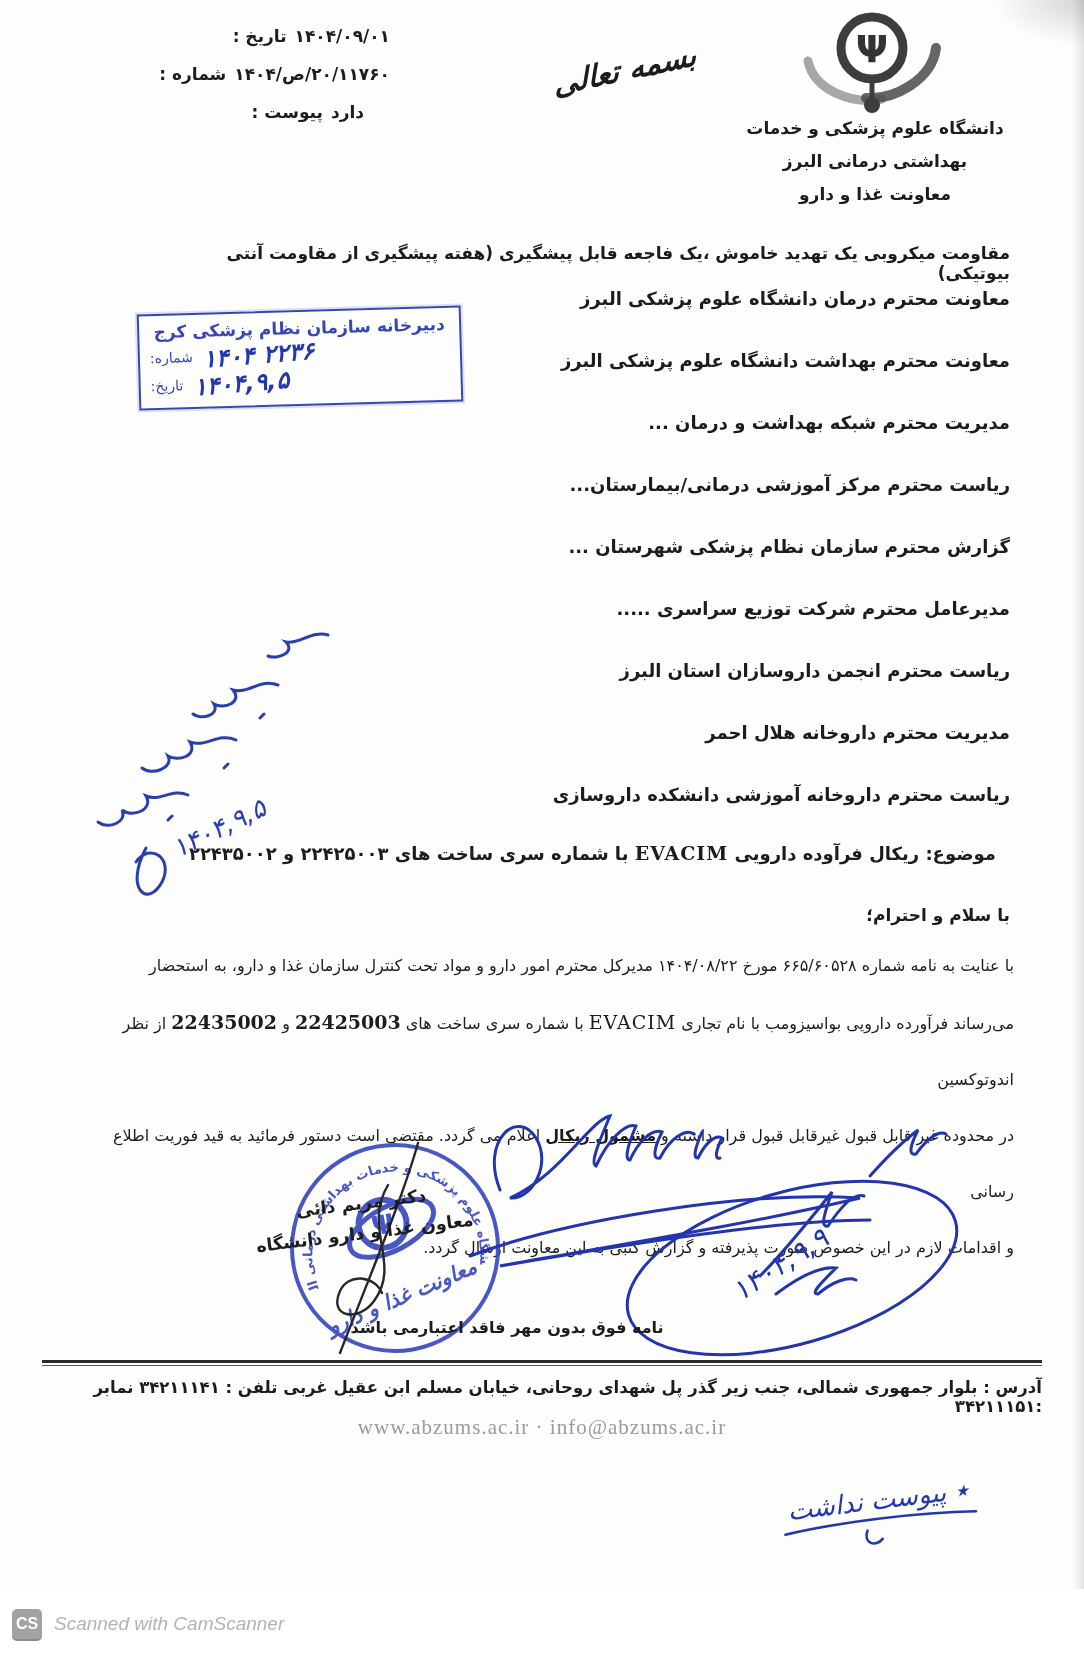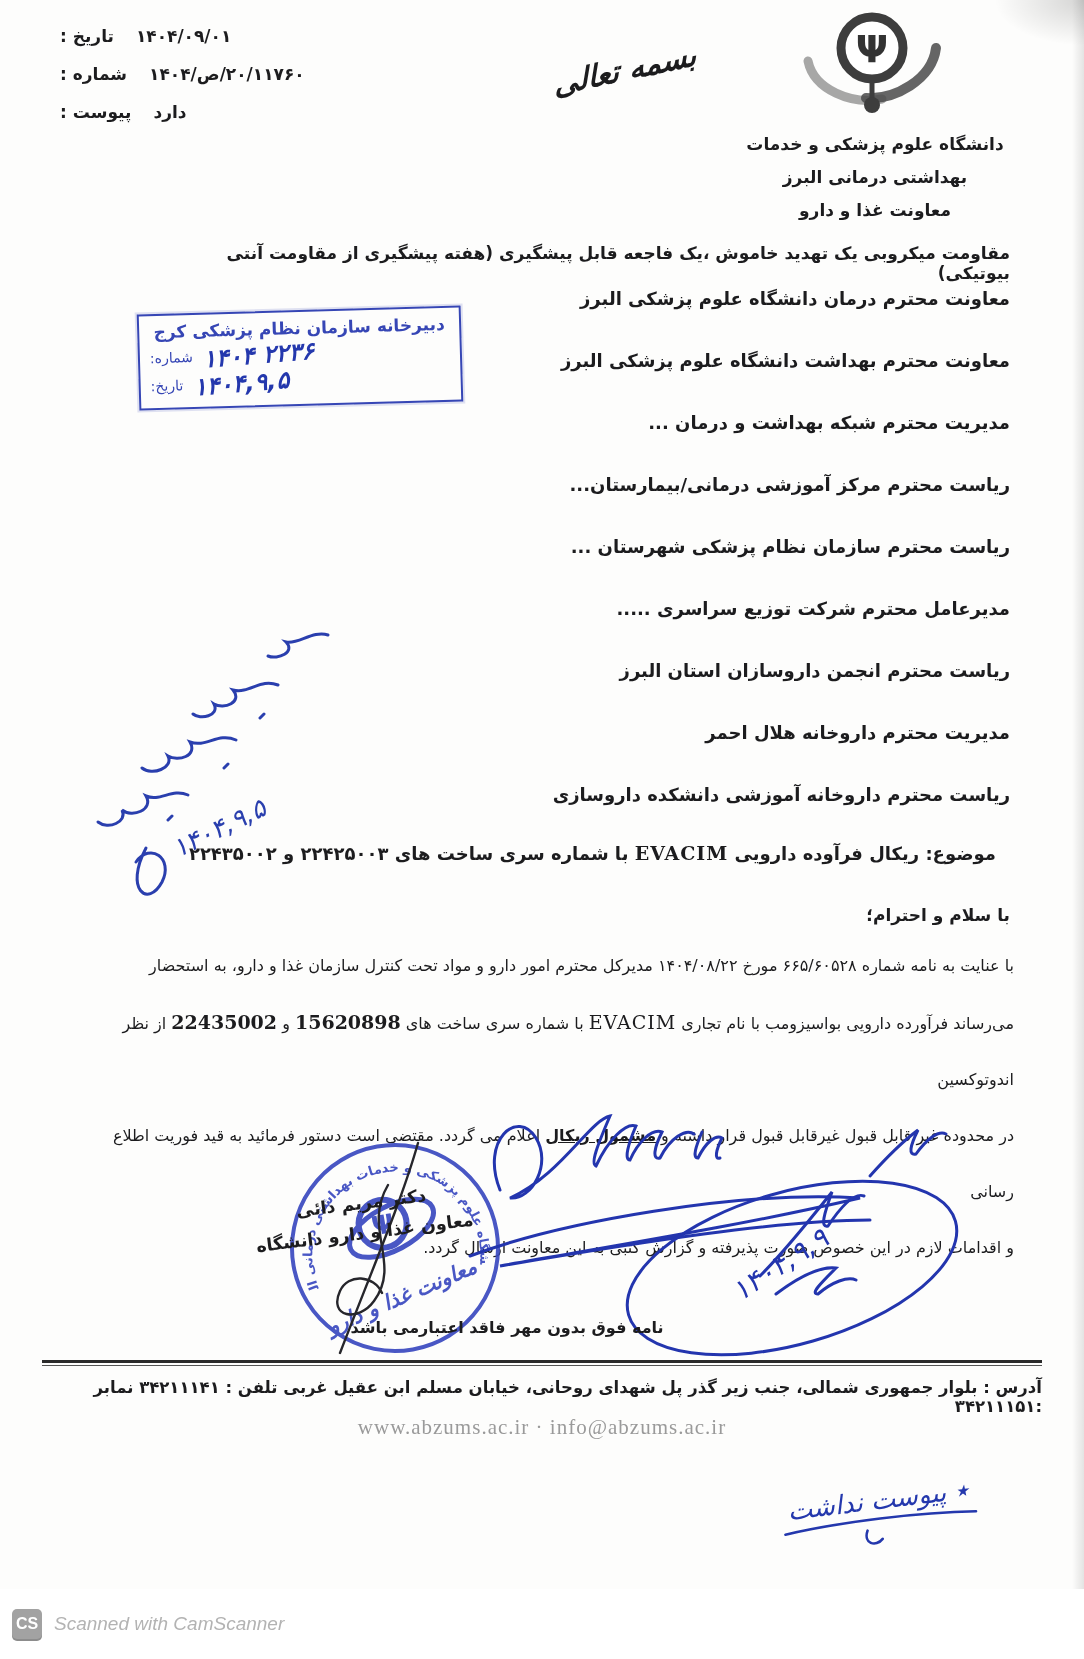--- a/index.html
+++ b/index.html
@@ -6,22 +6,22 @@
   .page{
     position:relative;width:1084px;height:1659px;margin:0 auto;
     background:#fdfdfc;overflow:hidden;
     font-family:"DejaVu Sans",sans-serif;color:#1c1c1e;
   }
   .abs{position:absolute;}
   .rtl{direction:rtl;unicode-bidi:plaintext;}
   .b{font-weight:bold;}
   .hand{color:#2438ad;font-style:italic;}
   
-  .meta-row{display:flex;flex-direction:row-reverse;justify-content:flex-start;
-    gap:22px;font-size:17px;font-weight:bold;margin-bottom:18px;}
+  .meta-row{display:flex;flex-direction:row-reverse;justify-content:flex-end;
+    gap:8px;font-size:17px;font-weight:bold;margin-bottom:18px;}
   
   .recipient{height:62px;font-size:18px;font-weight:bold;text-align:right;}
   
   .secbox{
     border:2px solid #3646b5;box-shadow:0 0 0 2px rgba(54,70,181,.15);
     transform:rotate(-1.6deg);padding:6px 10px 8px;background:rgba(255,255,255,.0);
   }
   .secbox .title{font-size:17px;font-weight:bold;text-align:center;color:#3646b5;margin-bottom:2px;}
   .secrow{display:flex;flex-direction:row-reverse;align-items:center;gap:10px;color:#3646b5;font-size:14px;}
   .secrow .hv{font-size:24px;letter-spacing:4px;transform:rotate(-3deg);font-weight:bold;}
@@ -74,34 +74,34 @@
     <svg width="160" height="112" viewBox="0 0 160 112">
       <path d="M18,55 C24,84 62,99 92,93" fill="none" stroke="#8a8a8a" stroke-width="9" stroke-linecap="round" opacity=".75"></path>
       <path d="M146,42 C142,74 104,94 76,92" fill="none" stroke="#4a4a4a" stroke-width="10" stroke-linecap="round" opacity=".85"></path>
       <circle cx="82" cy="42" r="31" fill="#fff" stroke="#3d3d3d" stroke-width="9"></circle>
       <text x="82" y="56" text-anchor="middle" font-size="38" font-weight="bold" fill="#333">Ψ</text>
       <line x1="82" y1="75" x2="82" y2="92" stroke="#3d3d3d" stroke-width="5"></line>
       <circle cx="82" cy="99" r="8" fill="#3d3d3d"></circle>
     </svg>
   </div>
 
-  <div class="abs rtl b" style="left:735px;top:112px;width:280px;text-align:center;font-size:17px;line-height:33px;margin-top:16px;">
+  <div class="abs rtl b" style="left:735px;top:112px;width:280px;text-align:center;font-size:17px;line-height:33px;">
     <div>دانشگاه علوم پزشکی و خدمات</div>
     <div>بهداشتی درمانی البرز</div>
     <div>معاونت غذا و دارو</div>
   </div>
 
   <div class="abs rtl b" style="right:74px;top:232px;width:860px;text-align:right;font-size:17px;margin-top:11px;">مقاومت میکروبی یک تهدید خاموش ،یک فاجعه قابل پیشگیری (هفته پیشگیری از مقاومت آنتی بیوتیکی)</div>
 
   <div class="abs rtl" style="right:74px;top:288px;width:700px;">
     <div class="recipient">معاونت محترم درمان دانشگاه علوم پزشکی البرز</div>
     <div class="recipient">معاونت محترم بهداشت دانشگاه علوم پزشکی البرز</div>
     <div class="recipient">مدیریت محترم شبکه بهداشت و درمان ...</div>
     <div class="recipient">ریاست محترم مرکز آموزشی درمانی/بیمارستان...</div>
-    <div class="recipient">ریاست محترم سازمان نظام پزشکی شهرستان ...</div>
+    <div class="recipient">گزارش محترم سازمان نظام پزشکی شهرستان ...</div>
     <div class="recipient">مدیرعامل محترم شرکت توزیع سراسری .....</div>
     <div class="recipient">ریاست محترم انجمن داروسازان استان البرز</div>
     <div class="recipient">مدیریت محترم داروخانه هلال احمر</div>
     <div class="recipient">ریاست محترم داروخانه آموزشی دانشکده داروسازی</div>
   </div>
 
   <div class="abs secbox rtl" style="left:138px;top:310px;width:300px;">
     <div class="title">دبیرخانه سازمان نظام پزشکی کرج</div>
     <div class="secrow">
       <span>شماره:</span>
@@ -129,21 +129,21 @@
 
   <div class="abs rtl b" style="right:88px;top:842px;width:960px;text-align:right;font-size:18px;">
     <span>موضوع:</span><span> ریکال فرآوده دارویی </span><span class="drugname">EVACIM</span><span> با شماره سری ساخت های ۲۲۴۲۵۰۰۳ و ۲۲۴۳۵۰۰۲</span>
   </div>
 
   <div class="abs rtl b" style="right:74px;top:905px;width:400px;text-align:right;font-size:17px;">با سلام و احترام؛</div>
 
   <div class="abs rtl" style="left:70px;right:70px;top:938px;">
     <div class="bodyline">با عنایت به نامه شماره ۶۶۵/۶۰۵۲۸ مورخ ۱۴۰۴/۰۸/۲۲ مدیرکل محترم امور دارو و مواد تحت کنترل سازمان غذا و دارو، به استحضار</div>
     <div class="bodyline">
-      <span>می‌رساند فرآورده دارویی بواسیزومب با نام تجاری </span><span class="drugname">EVACIM</span><span> با شماره سری ساخت های </span><span class="batch">15620898</span><span> و </span><span class="batch">22435002</span><span> از نظر اندوتوکسین</span>
+      <span>می‌رساند فرآورده دارویی بواسیزومب با نام تجاری </span><span class="drugname">EVACIM</span><span> با شماره سری ساخت های </span><span class="batch">22425003</span><span> و </span><span class="batch">22435002</span><span> از نظر اندوتوکسین</span>
     </div>
     <div class="bodyline">
       <span>در محدوده غیر قابل قبول غیرقابل قبول قرار داشته و </span><span class="emph">مشمول ریکال</span><span> اعلام می گردد. مقتضی است دستور فرمائید به قید فوریت اطلاع رسانی</span>
     </div>
     <div class="bodyline">و اقدامات لازم در این خصوص صورت پذیرفته و گزارش کتبی به این معاونت ارسال گردد.</div>
   </div>
 
   <div class="abs" style="left:283px;top:1136px;width:224px;height:224px;transform:rotate(-10deg);opacity:.92;">
     <svg width="224" height="224" viewBox="0 0 224 224">
       <defs>

